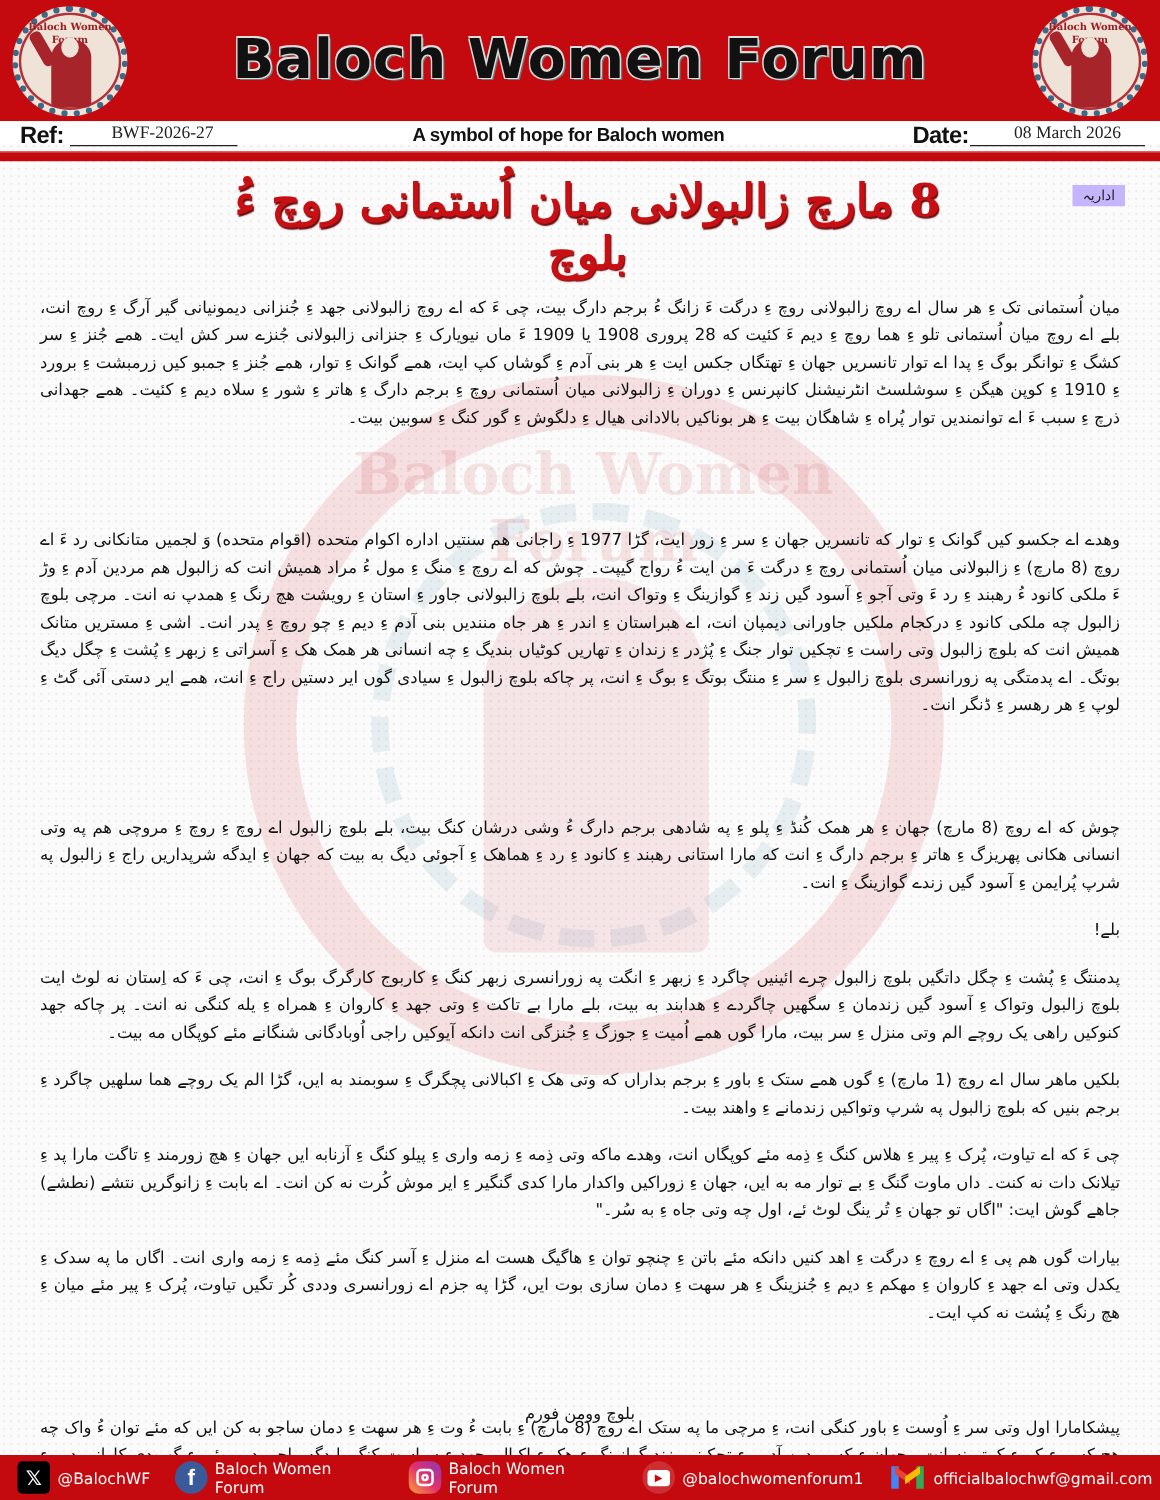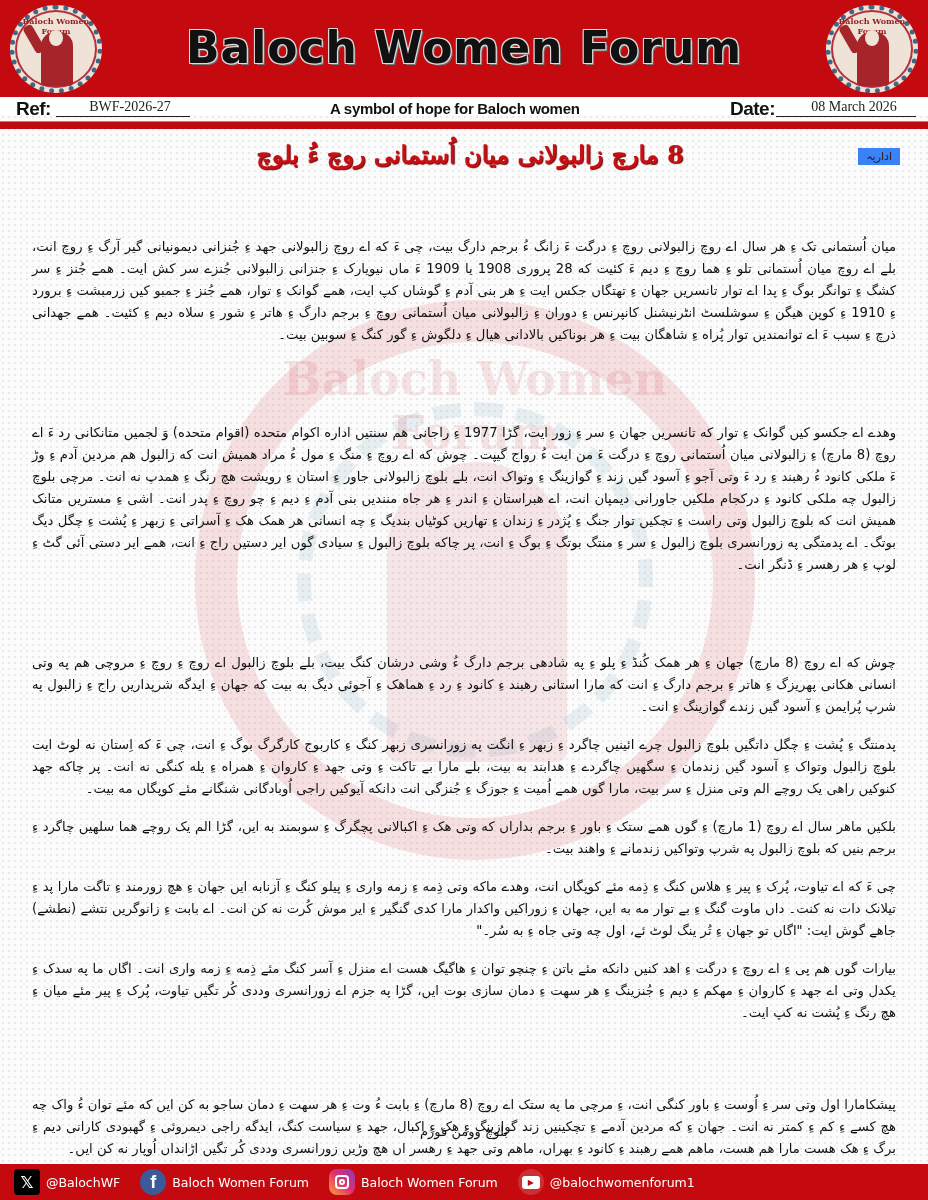--- a/index.html
+++ b/index.html
@@ -87,26 +87,26 @@
     position: absolute; left: 150px; top: 120px; width: 180px; height: 300px;
     background: rgba(200, 40, 50, 0.10); border-radius: 90px 90px 10px 10px;
   }
   .watermark .wm-text {
     position: absolute; left: 0; right: 0; top: 10px; text-align: center;
     font-family: "DejaVu Serif", serif; font-size: 46px; color: rgba(200, 50, 60, 0.12); font-weight: bold;
   }
   
   .content { position: absolute; left: 0; top: 128px; width: 928px; z-index: 3; }
   .editorial-tag {
-    position: absolute; right: 28px; top: 20px; background: #3b82f6; padding: 2px 8px;
+    position: absolute; right: 28px; top: 20px; background: #c4b5fd; padding: 2px 8px;
     font-size: 11px; color: #222; direction: rtl;
   }
   .headline {
     position: absolute; left: 150px; width: 640px; top: 12px; text-align: center; direction: rtl;
-    font-family: "DejaVu Serif", serif; font-size: 24px; font-weight: bold; color: #c81014;
+    font-family: "DejaVu Serif", serif; font-size: 36px; font-weight: bold; color: #c81014;
     text-shadow: 1px 1px 1px #6b0a0b;
   }
   .body-text {
     position: absolute; left: 16px; right: 16px; top: 92px; direction: rtl; text-align: justify;
     font-family: "DejaVu Sans", sans-serif; font-size: 13.2px; line-height: 22px; color: #111;
   }
   .body-text p { margin: 16px; }
   .body-text .gap-lg { height: 44px; }
   .body-text .gap-md { height: 38px; }
   .signature {
@@ -175,20 +175,21 @@
 
 <div class="content">
   <div class="editorial-tag">اداریہ</div>
   <div class="headline">8 مارچ زالبولانی میان اُستمانی روچ ءُ بلوچ</div>
   <div class="body-text">
     <p>میان اُستمانی تک ءِ هر سال اے روچ زالبولانی روچ ءِ درگت ءَ زانگ ءُ برجم دارگ بیت، چی ءَ که اے روچ زالبولانی جهد ءِ جُنزانی دیمونیانی گیر آرگ ءِ روچ انت، بلے اے روچ میان اُستمانی تلو ءِ هما روچ ءِ دیم ءَ کئیت که 28 پروری 1908 یا 1909 ءَ ماں نیویارک ءِ جنزانی زالبولانی جُنزے سر کش ایت۔ همے جُنز ءِ سر کشگ ءِ توانگر بوگ ءِ پدا اے توار تانسریں جهان ءِ تهتگاں جکس ایت ءِ هر بنی آدم ءِ گوشاں کپ ایت، همے گوانک ءِ توار، همے جُنز ءِ جمبو کیں زرمبشت ءِ برورد ءِ 1910 ءِ کوپن هیگن ءِ سوشلسٹ انٹرنیشنل کانپرنس ءِ دوران ءِ زالبولانی میان اُستمانی روچ ءِ برجم دارگ ءِ هاتر ءِ شور ءِ سلاه دیم ءِ کئیت۔ همے جهدانی ذرچ ءِ سبب ءَ اے توانمندیں توار پُراه ءِ شاهگان بیت ءِ هر بوناکیں بالادانی هیال ءِ دلگوش ءِ گور کنگ ءِ سوبین بیت۔</p>
     <div class="gap-lg"></div>
     <p>وهدے اے جکسو کیں گوانک ءِ توار که تانسریں جهان ءِ سر ءِ زور ایت، گڑا 1977 ءِ راجانی هم سنتیں اداره اکوام متحده (اقوام متحده) وَ لجمیں متانکانی رد ءَ اے روچ (8 مارچ) ءِ زالبولانی میان اُستمانی روچ ءِ درگت ءَ من ایت ءُ رواج گیپت۔ چوش که اے روچ ءِ منگ ءِ مول ءُ مراد همیش انت که زالبول هم مردین آدم ءِ وڑ ءَ ملکی کانود ءُ رهبند ءِ رد ءَ وتی آجو ءِ آسود گیں زند ءِ گوازینگ ءِ وتواک انت، بلے بلوچ زالبولانی جاور ءِ استان ءِ رویشت هچ رنگ ءِ همدپ نه انت۔ مرچی بلوچ زالبول چه ملکی کانود ءِ درکجام ملکیں جاورانی دیمپان انت، اے هبراستان ءِ اندر ءِ هر جاه منندیں بنی آدم ءِ دیم ءِ چو روچ ءِ پدر انت۔ اشی ءِ مستریں متانک همیش انت که بلوچ زالبول وتی راست ءِ تچکیں توار جنگ ءِ پُژدر ءِ زندان ءِ تهاریں کوٹیاں بندیگ ءِ چه انسانی هر همک هک ءِ آسراتی ءِ زبهر ءِ پُشت ءِ چگل دیگ بوتگ۔ اے پدمتگی په زورانسری بلوچ زالبول ءِ سر ءِ منتگ بوتگ ءِ بوگ ءِ انت، پر چاکه بلوچ زالبول ءِ سیادی گوں ایر دستیں راج ءِ انت، همے ایر دستی آئی گٹ ءِ لوپ ءِ هر رهسر ءِ ڈنگر انت۔</p>
     <div class="gap-lg"></div>
     <p>چوش که اے روچ (8 مارچ) جهان ءِ هر همک کُنڈ ءِ پلو ءِ په شادهی برجم دارگ ءُ وشی درشان کنگ بیت، بلے بلوچ زالبول اے روچ ءِ روچ ءِ مروچی هم په وتی انسانی هکانی پهریزگ ءِ هاتر ءِ برجم دارگ ءِ انت که مارا استانی رهبند ءِ کانود ءِ رد ءِ هماهک ءِ آجوئی دیگ به بیت که جهان ءِ ایدگه شرپداریں راج ءِ زالبول په شرپ پُرایمن ءِ آسود گیں زندے گوازینگ ءِ انت۔</p>
+    <p>بلے!</p>
     <p>پدمنتگ ءِ پُشت ءِ چگل داتگیں بلوچ زالبول چرے ائینیں چاگرد ءِ زبهر ءِ انگت په زورانسری زبهر کنگ ءِ کاربوج کارگرگ بوگ ءِ انت، چی ءَ که اِستان نه لوٹ ایت بلوچ زالبول وتواک ءِ آسود گیں زندمان ءِ سگھیں چاگردے ءِ هدابند به بیت، بلے مارا بے تاکت ءِ وتی جهد ءِ کاروان ءِ همراه ءِ یله کنگی نه انت۔ پر چاکه جهد کنوکیں راهی یک روچے الم وتی منزل ءِ سر بیت، مارا گوں همے اُمیت ءِ جوزگ ءِ جُنزگی انت دانکه آیوکیں راجی اُوبادگانی شنگانے مئے کوپگاں مه بیت۔</p>
     <p>بلکیں ماهر سال اے روچ (1 مارچ) ءِ گوں همے ستک ءِ باور ءِ برجم بداراں که وتی هک ءِ اکبالانی پچگرگ ءِ سوبمند به ایں، گڑا الم یک روچے هما سلهیں چاگرد ءِ برجم بنیں که بلوچ زالبول په شرپ وتواکیں زندمانے ءِ واهند بیت۔</p>
     <p>چی ءَ که اے تیاوت، پُرک ءِ پیر ءِ هلاس کنگ ءِ ذِمه مئے کوپگاں انت، وهدے ماکه وتی ذِمه ءِ زمه واری ءِ پیلو کنگ ءِ آزنابه ایں جهان ءِ هچ زورمند ءِ تاگت مارا پد ءِ تیلانک دات نه کنت۔ داں ماوت گنگ ءِ بے توار مه به ایں، جهان ءِ زوراکیں واکدار مارا کدی گنگیر ءِ ایر موش کُرت نه کن انت۔ اے بابت ءِ زانوگریں نتشے (نطشے) جاهے گوش ایت: "اگاں تو جهان ءِ تُر ینگ لوٹ ئے، اول چه وتی جاه ءِ به سُر۔"</p>
     <p>بیارات گوں هم پی ءِ اے روچ ءِ درگت ءِ اهد کنیں دانکه مئے باتن ءِ چنچو توان ءِ هاگیگ هست اے منزل ءِ آسر کنگ مئے ذِمه ءِ زمه واری انت۔ اگاں ما په سدک ءِ یکدل وتی اے جهد ءِ کاروان ءِ مهکم ءِ دیم ءِ جُنزینگ ءِ هر سهت ءِ دمان سازی بوت ایں، گڑا په جزم اے زورانسری وددی کُر تگیں تیاوت، پُرک ءِ پیر مئے میان ءِ هچ رنگ ءِ پُشت نه کپ ایت۔</p>
     <div class="gap-md"></div>
     <p>پیشکامارا اول وتی سر ءِ اُوست ءِ باور کنگی انت، ءِ مرچی ما په ستک اے روچ (8 مارچ) ءِ بابت ءُ وت ءِ هر سهت ءِ دمان ساجو به کن ایں که مئے توان ءُ واک چه هچ کسے ءِ کم ءِ کمتر نه انت۔ جهان ءِ که مردین آدمے ءِ تچکینیں زند گوازینگ ءِ هک ءِ اکبال، جهد ءِ سیاست کنگ، ایدگه راجی دیمروئی ءِ گهبودی کارانی دیم ءِ برگ ءِ هک هست مارا هم هست، ماهم همے رهبند ءِ کانود ءِ بهراں، ماهم وتی جهد ءِ رهسر اں هچ وڑیں زورانسری وددی کُر تگیں اڑانداں اُوپار نه کن ایں۔</p>
   </div>
   <div class="signature">بلوچ وومن فورم</div>
 </div>
 
@@ -204,13 +205,22 @@
   <div class="f-item">
     <span class="f-icon icon-ig"></span>
     <span>Baloch Women Forum</span>
   </div>
   <div class="f-item">
     <span class="f-icon icon-yt">
         <span>▶</span>
       </span>
     <span>@balochwomenforum1</span>
   </div>
+  <div class="f-item">
+    <span class="f-icon icon-gm">
+      <i class="gm-l"></i>
+        <i class="gm-r"></i>
+        <i class="gm-v1"></i>
+        <i class="gm-v2"></i>
+    </span>
+    <span>officialbalochwf@gmail.com</span>
+  </div>
 </div>
 
 </body></html>

